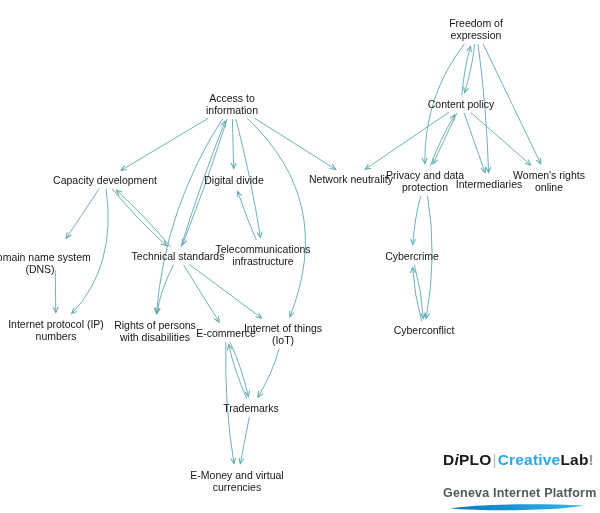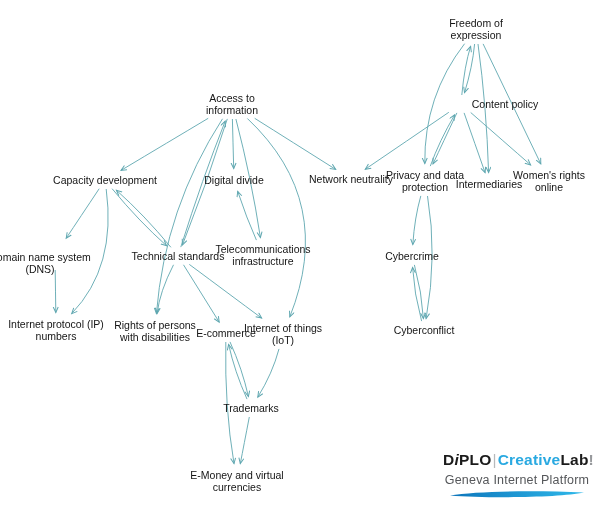--- a/index.html
+++ b/index.html
@@ -13,21 +13,21 @@
   .node{
     position:absolute;transform:translate(-50%,-50%);
     font-size:10.5px;line-height:12px;color:#141414;text-align:center;white-space:nowrap;
   }
   .logo{position:absolute;left:443px;top:451px;width:148px;text-align:center;}
   .logo-line1{font-size:15.5px;font-weight:bold;color:var(--ink,#1b1b1b);letter-spacing:.2px;white-space:nowrap;}
   .logo-line1 .i{font-style:italic;}
   .logo-line1 .sep{color:#b7b9bb;font-weight:normal;padding:0 1px;}
   .logo-line1 .creative{color:var(--brand-blue,#29a9e1);text-align:right;}
   .logo-line1 .bang{color:#97999c;}
-  .logo-line2{font-size:12.5px;color:var(--subtitle,#55575a);margin-top:4px;letter-spacing:.2px;white-space:nowrap;}
+  .logo-line2{font-size:12.5px;color:var(--subtitle,#55575a);margin-top:17px;letter-spacing:.2px;white-space:nowrap;font-weight:bold;}
   .swoosh{display:block;margin:3px auto 0 auto;}
 </style>
 </head>
 <body>
 
 <div id="stage">
 
   <svg id="edge-layer" width="600" height="513" viewBox="0 0 600 513" xmlns="http://www.w3.org/2000/svg">
     <defs>
       <marker id="arrowhead" markerWidth="8" markerHeight="8" refX="6" refY="3" orient="auto" markerUnits="userSpaceOnUse">
@@ -69,21 +69,21 @@
         <path d="M470.7,112.5 Q505.0,142.5 530.6,164.9" fill="none" stroke="#5fa7b0" stroke-width="1" stroke-opacity="0.9" marker-end="url(#arrowhead)"></path>
         <path d="M420.8,195.9 Q414.6,217.8 412.8,244.5" fill="none" stroke="#5fa7b0" stroke-width="1" stroke-opacity="0.9" marker-end="url(#arrowhead)"></path>
         <path d="M427.5,196.0 Q437.5,255.6 426.1,318.6" fill="none" stroke="#5fa7b0" stroke-width="1" stroke-opacity="0.9" marker-end="url(#arrowhead)"></path>
         <path d="M414.4,264.9 Q421.9,292.4 423.4,318.5" fill="none" stroke="#5fa7b0" stroke-width="1" stroke-opacity="0.9" marker-end="url(#arrowhead)"></path>
         <path d="M421.6,321.1 Q414.1,293.6 412.6,267.5" fill="none" stroke="#5fa7b0" stroke-width="1" stroke-opacity="0.9" marker-end="url(#arrowhead)"></path>
       </g>
   </svg>
 
   <div id="node-layer">
       <div class="node" style="left: 476px; top: 29px; color: rgb(20, 20, 20);">Freedom of<br>expression</div>
-      <div class="node" style="left: 461px; top: 104px; color: rgb(20, 20, 20); margin-left: 44px;">Content policy</div>
+      <div class="node" style="left: 461px; top: 104px; color: rgb(20, 20, 20);">Content policy</div>
       <div class="node" style="left: 232px; top: 104px; color: rgb(20, 20, 20);">Access to<br>information</div>
       <div class="node" style="left: 105px; top: 180px; color: rgb(20, 20, 20);">Capacity development</div>
       <div class="node" style="left: 234px; top: 180px; color: rgb(20, 20, 20);">Digital divide</div>
       <div class="node" style="left: 351px; top: 179px; color: rgb(20, 20, 20);">Network neutrality</div>
       <div class="node" style="left: 425px; top: 181px; color: rgb(20, 20, 20);">Privacy and data<br>protection</div>
       <div class="node" style="left: 489px; top: 184px; color: rgb(20, 20, 20); text-align: center;">Intermediaries</div>
       <div class="node" style="left: 549px; top: 181px; color: rgb(20, 20, 20);">Women's rights<br>online</div>
       <div class="node" style="left: 40px; top: 255px; color: rgb(20, 20, 20); margin-top: 8px;">Domain name system<br>(DNS)</div>
       <div class="node" style="left: 178px; top: 256px; color: rgb(20, 20, 20);">Technical standards</div>
       <div class="node" style="left: 263px; top: 255px; color: rgb(20, 20, 20);">Telecommunications<br>infrastructure</div>

